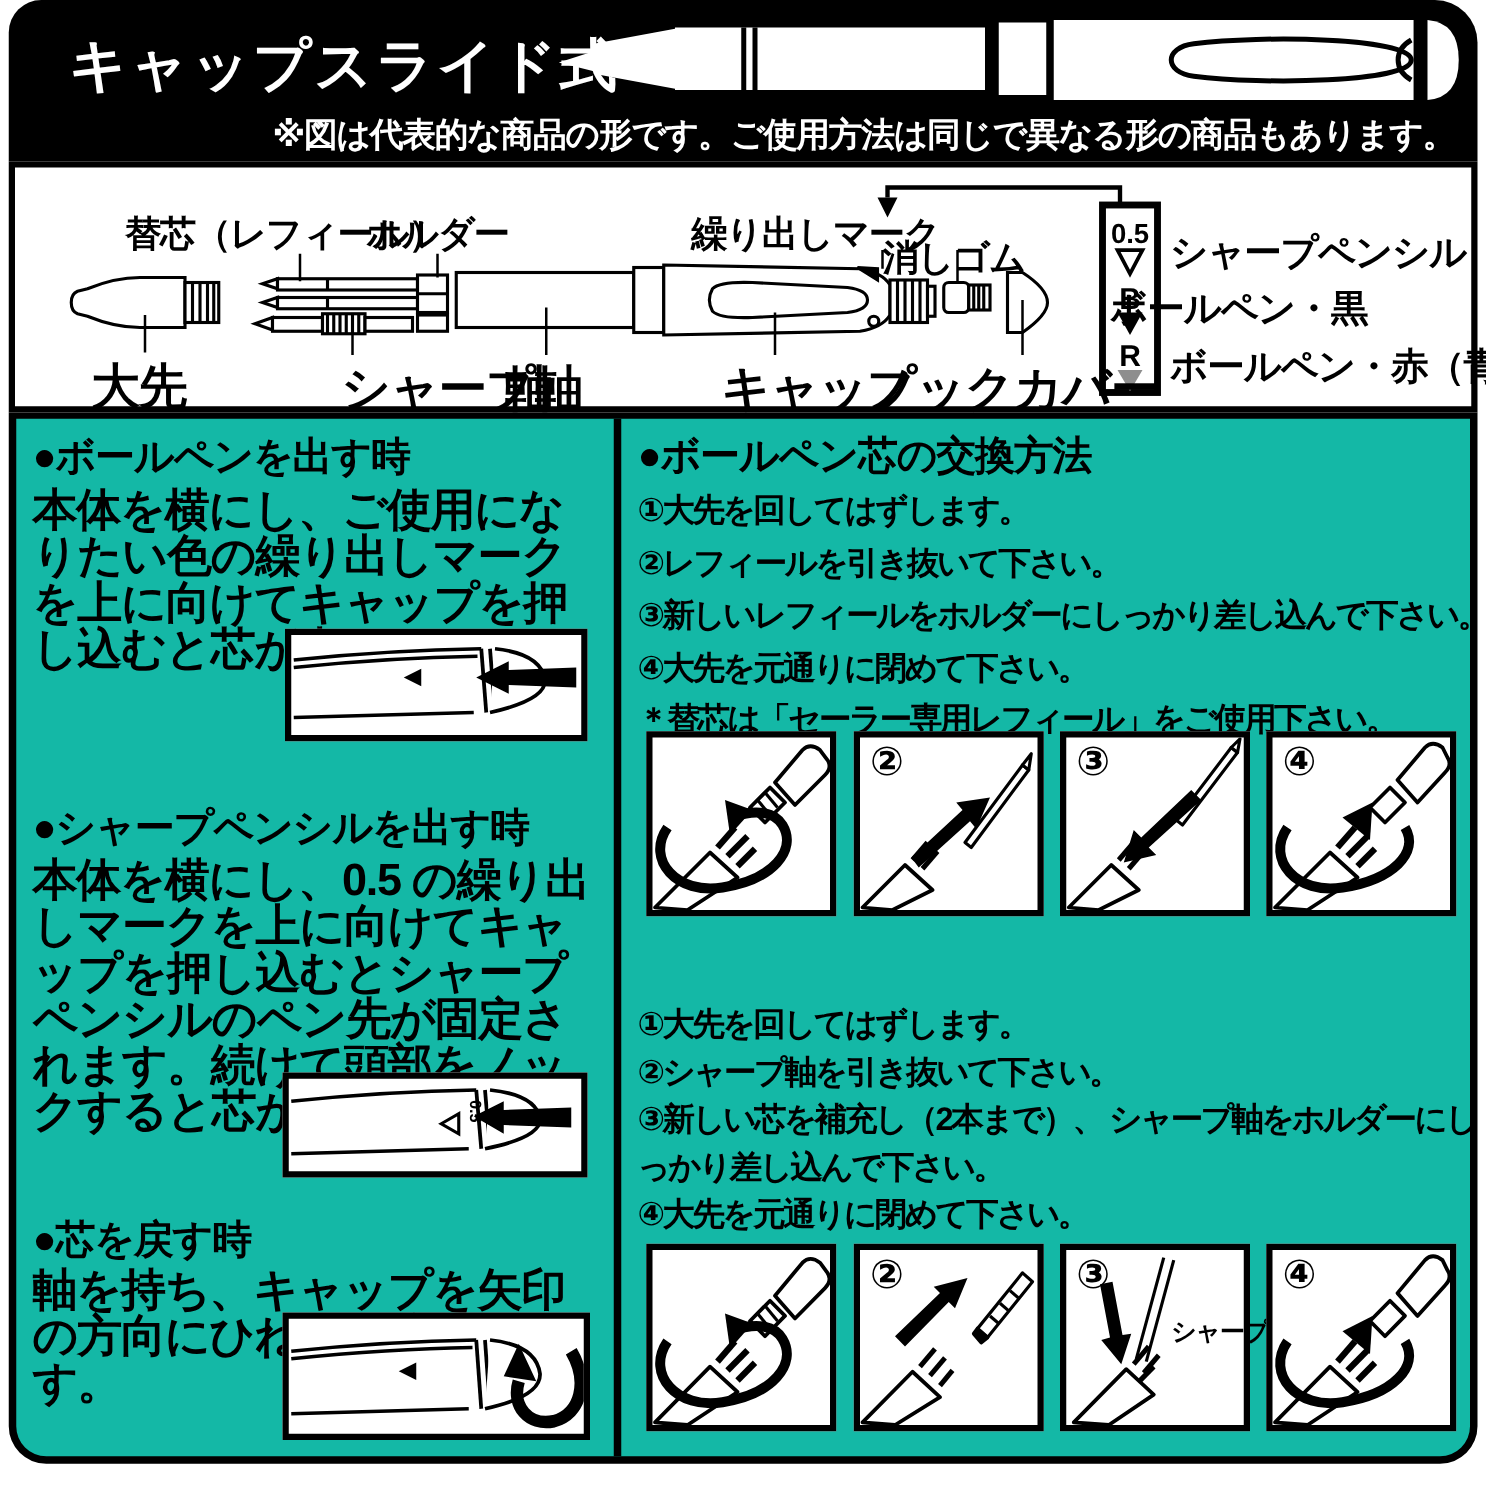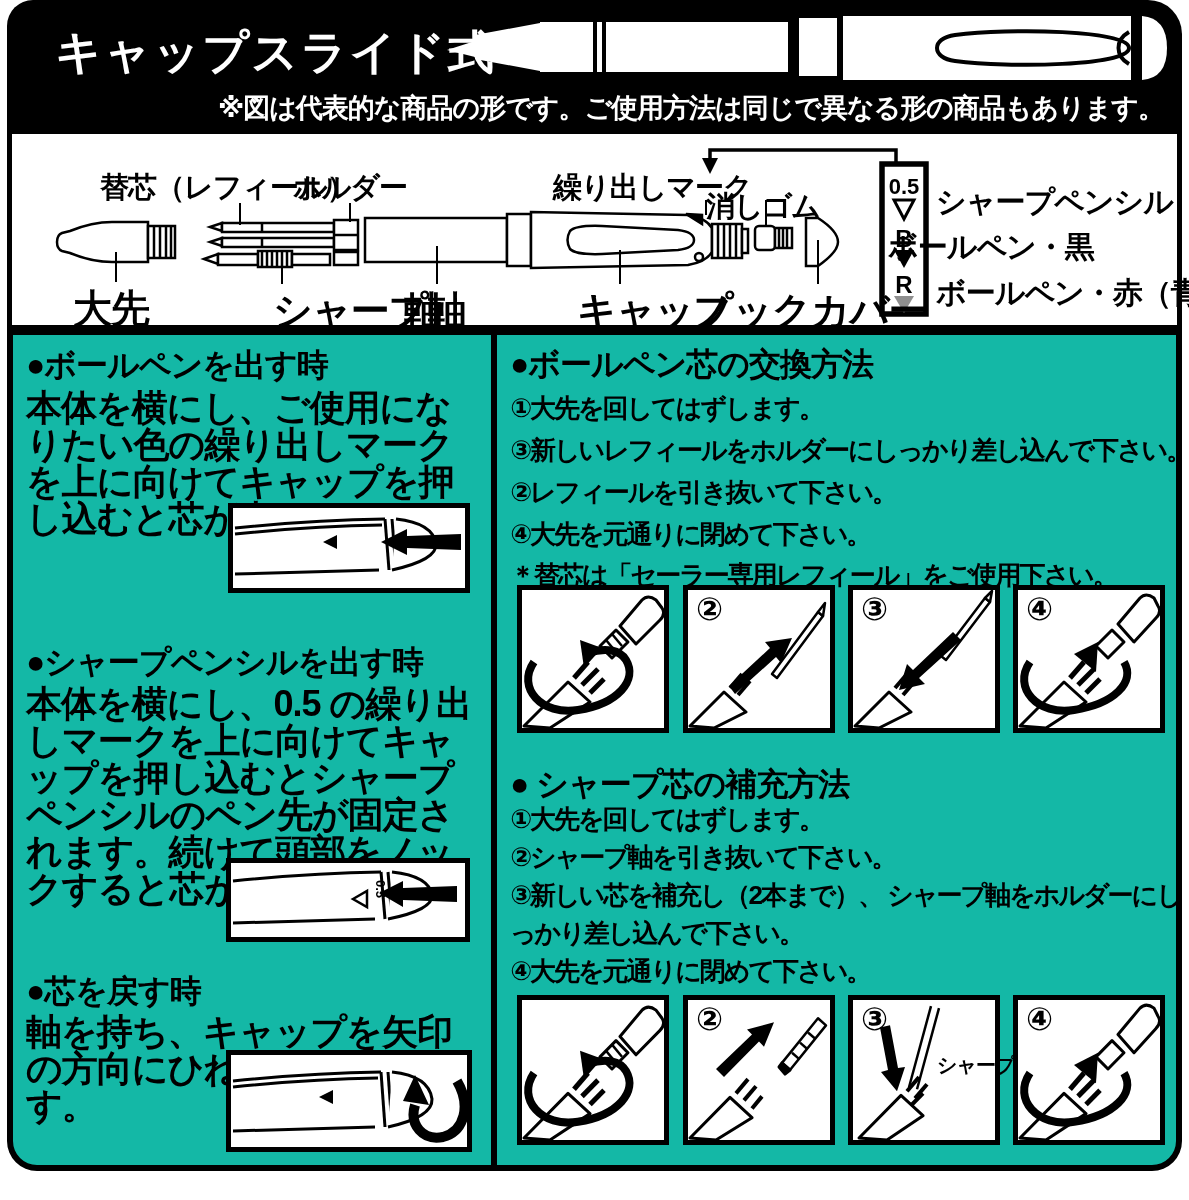--- a/index.html
+++ b/index.html
@@ -209,22 +209,22 @@
         </g>
         <polygon points="88,42 102,35 102,49" fill="#000"></polygon>
         <path d="M226,26 C240,50 234,76 212,82 C192,86 178,70 184,50" fill="none" stroke="#000" stroke-width="10"></path>
         <polygon points="172,46 198,50 184,20" fill="#000"></polygon>
       </svg>
     </div>
 
     <div class="heading" style="left:497px;top:8px;">●ボールペン芯の交換方法</div>
     <div class="steps" style="left:497px;top:52px;">
       <div class="step">①大先を回してはずします。</div>
+      <div class="step">②レフィールを引き抜いて下さい。</div>
       <div class="step">③新しいレフィールをホルダーにしっかり差し込んで下さい。</div>
-      <div class="step">②レフィールを引き抜いて下さい。</div>
       <div class="step">④大先を元通りに閉めて下さい。</div>
       <div class="note">＊替芯は「セーラー専用レフィール」をご使用下さい。</div>
     </div>
 
     <div class="figbox" style="left:504px;top:250px;width:152px;height:148px;">
       <svg viewBox="0 0 142 138" preserveAspectRatio="none">
         <g fill="#fff" stroke="#000" stroke-width="3" stroke-linejoin="round">
           <polygon points="2,136 46,92 68,112 28,138"></polygon>
           <line x1="52" y1="88" x2="66" y2="72" stroke-width="5"></line>
           <line x1="60" y1="95" x2="76" y2="79" stroke-width="5"></line>
@@ -273,21 +273,20 @@
           <line x1="60" y1="95" x2="76" y2="79" stroke-width="5"></line>
           <line x1="68" y1="103" x2="82" y2="89" stroke-width="5"></line>
           <polygon points="78,56 94,40 106,52 90,68"></polygon>
           <path d="M100,34 L122,8 Q128,2 136,8 L140,16 Q144,22 138,28 L116,52 Z"></path>
         </g>
         <path d="M12,72 C-6,98 20,126 56,120 C96,114 118,92 106,72" fill="none" stroke="#000" stroke-width="8"></path>
         <polygon points="56,64 80,52 78,82" fill="#000"></polygon>
       </svg>
     </div>
 
-    <div class="heading" style="left:497px;top:428px;">● シャープ芯の補充方法</div>
     <div class="steps steps2" style="left:497px;top:465px;">
       <div class="step">①大先を回してはずします。</div>
       <div class="step">②シャープ軸を引き抜いて下さい。</div>
       <div class="step">③新しい芯を補充し（2本まで）、 シャープ軸をホルダーにしっかり差し込んで下さい。</div>
       <div class="step">④大先を元通りに閉めて下さい。</div>
     </div>
 
     <div class="figbox" style="left:504px;top:660px;width:152px;height:150px;">
       <svg viewBox="0 0 142 138" preserveAspectRatio="none">
         <g fill="#fff" stroke="#000" stroke-width="3" stroke-linejoin="round">

